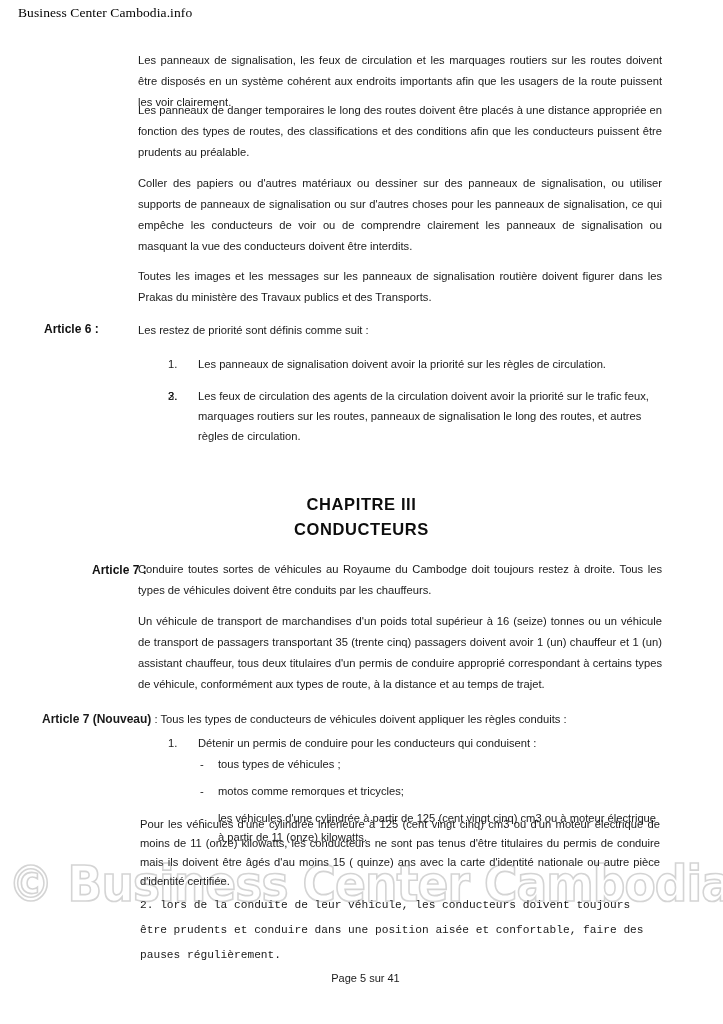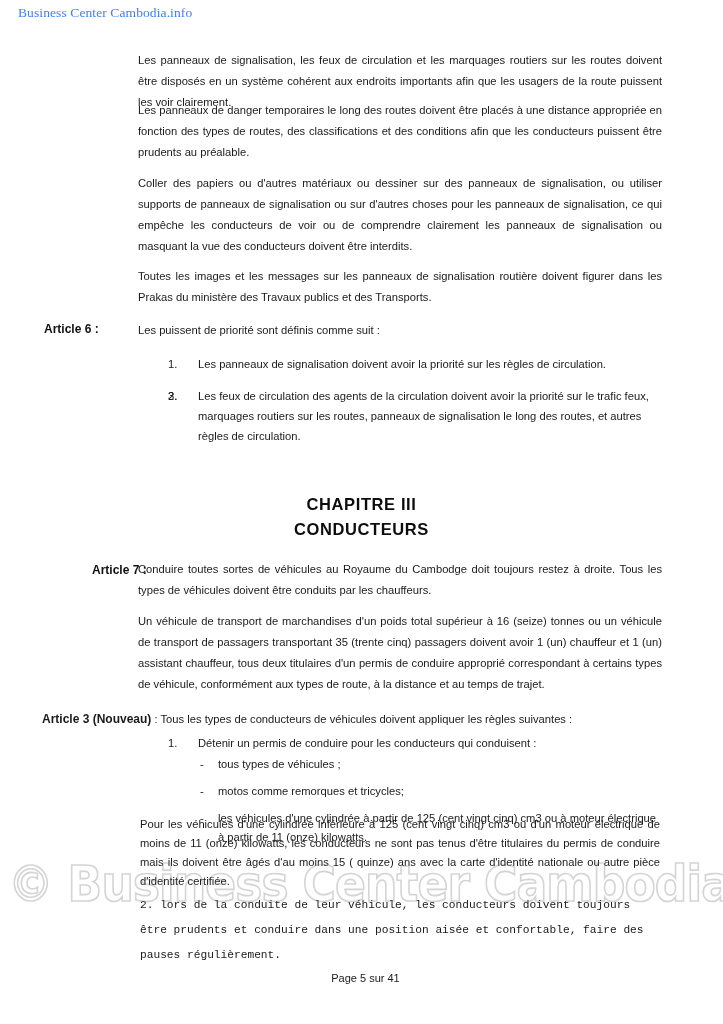--- a/index.html
+++ b/index.html
@@ -19,21 +19,21 @@
     overflow: hidden;
   }
 
   
   .doc-header {
     position: absolute;
     top: 5px;
     left: 18px;
     font-family: "Liberation Serif", serif;
     font-size: 13.5px;
-    color: #3b82f6;
+    color: #000000;
     letter-spacing: 0.1px;
     white-space: nowrap;
   }
 
   
   .watermark {
     position: absolute;
     left: 8px;
     top: 853px;
     width: 640px;
@@ -182,21 +182,21 @@
     <div class="para body-col" style="top:50px;">Les panneaux de signalisation, les feux de circulation et les marquages routiers sur les routes doivent être  disposés en un système cohérent aux endroits importants afin que les usagers de la route  puissent les  voir clairement.</div>
 
     <div class="para body-col" style="top:100px;">Les panneaux de danger temporaires le long des routes doivent être placés à une distance appropriée  en  fonction des types de routes, des classifications et des conditions afin que les conducteurs  puissent être  prudents au préalable.</div>
 
     <div class="para body-col" style="top:173px;">Coller des papiers ou d'autres matériaux ou dessiner sur des panneaux de signalisation, ou utiliser supports de panneaux de signalisation ou sur d'autres choses pour les panneaux de signalisation,  ce  qui empêche les conducteurs de voir ou de comprendre clairement les panneaux de signalisation  ou masquant la vue des conducteurs doivent être interdits.</div>
 
     <div class="para body-col" style="top:266px;">Toutes les images et les messages sur les panneaux de signalisation routière doivent figurer dans les  Prakas du ministère des Travaux publics et des Transports.</div>
 
     <div class="article-row" style="top:320px;">
       <div class="article-label" style="left:44px; top:2px;">Article 6 :</div>
-      <div class="article-body" style="top:0;">Les puissent de priorité sont définis comme suit :</div>
+      <div class="article-body" style="top:0;">Les restez de priorité sont définis comme suit :</div>
     </div>
 
     <div class="num-list" style="top:354px;">
       <div class="num-item">
         <span class="marker">1.</span>
         <span>Les panneaux de signalisation doivent avoir la priorité sur les règles de circulation.</span>
       </div>
       <div class="num-item">
         <span class="marker">2.</span>
       </div>
@@ -211,21 +211,21 @@
 
     <div class="article-row" style="top:559px;">
       <div class="article-label" style="left:44px; top:4px;margin-left:48px;">Article 7 :</div>
       <div class="article-body" style="top:0;">Conduire toutes sortes de véhicules au Royaume du Cambodge doit toujours restez à droite. Tous les  types de véhicules doivent être conduits par les chauffeurs.</div>
     </div>
 
     <div class="para body-col" style="top:611px;">Un véhicule de transport de marchandises d'un poids total supérieur à 16 (seize) tonnes ou un véhicule  de transport de passagers transportant 35 (trente cinq) passagers  doivent avoir 1 (un) chauffeur et 1  (un) assistant chauffeur, tous deux titulaires d'un permis de conduire approprié correspondant à  certains types de véhicule, conformément aux types de route, à la distance et au temps de trajet.</div>
 
     <div class="article-row" style="top:710px;">
       <div style="position:absolute; left:42px; top:0; width:620px; font-size:11.2px; line-height:19px;">
-        <span style="font-weight:bold; font-size:12px;">Article 3 (Nouveau)</span><span> : </span><span>Tous les types de conducteurs de véhicules doivent appliquer les règles suivantes :</span>
+        <span style="font-weight:bold; font-size:12px;">Article 7 (Nouveau)</span><span> : </span><span>Tous les types de conducteurs de véhicules doivent appliquer les règles conduits :</span>
       </div>
     </div>
 
     <div class="num-list" style="top:733px; left:168px;">
       <div class="num-item" style="margin-bottom:4px;">
         <span class="marker">1.</span>
         <span>Détenir un permis de conduire pour les conducteurs qui conduisent :</span>
       </div>
     </div>
 

